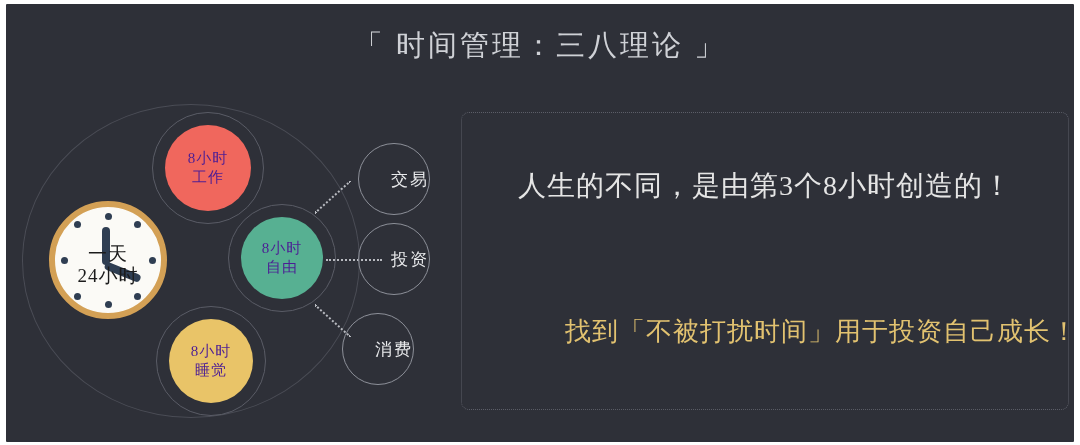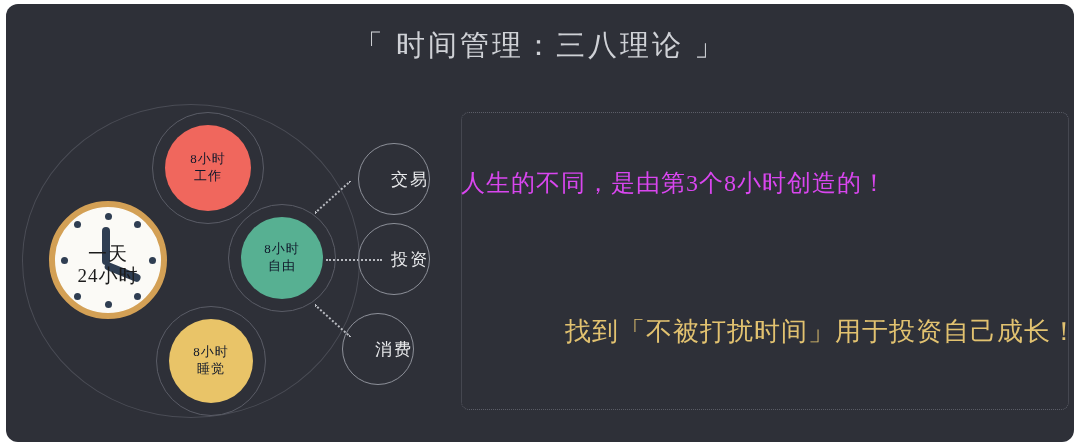--- a/index.html
+++ b/index.html
@@ -20,21 +20,21 @@
     background: #ffffff;
   }
   
   #card {
     position: absolute;
     left: 6px;
     top: 4px;
     width: 1068px;
     height: 438px;
     background: #2e3038;
-    border-radius: 12px;
+    border-radius: 1px;
     overflow: hidden;
   }
   
   #title {
     position: absolute;
     left: 0;
     top: 22px;
     width: 1068px;
     text-align: center;
     color: #cfd1d6;
@@ -68,22 +68,22 @@
     border-radius: 50%;
     box-sizing: border-box;
   }
   .bubble {
     position: absolute;
     border-radius: 50%;
     display: flex;
     flex-direction: column;
     align-items: center;
     justify-content: center;
-    color: #0f172a;
-    font-size: 13px;
+    color: #4c1d95;
+    font-size: 15px;
     line-height: 1.28;
     letter-spacing: 1px;
     font-family: "Liberation Serif", "DejaVu Serif", serif;
     text-align: center;
   }
   
   #halo-work { left: 146px; top: 108px; width: 112px; height: 112px; }
   #bubble-work {
     left: 159px; top: 121px; width: 86px; height: 86px;
     background: #f0675d;
@@ -172,22 +172,23 @@
     height: 298px;
     border: 1px dotted #5c5e68;
     border-radius: 8px;
     box-sizing: border-box;
   }
   #headline {
     position: absolute;
     left: 455px;
     top: 163px;
     width: 608px;
-    color: #d946ef;
-    font-size: 24px;
+    text-align: center;
+    color: #e5e5e5;
+    font-size: 28px;
     letter-spacing: 1px;
     font-family: "Liberation Serif", "DejaVu Serif", serif;
     white-space: nowrap;
   }
   #body-l1, #body-l2 {
     position: absolute;
     color: #e2c270;
     font-size: 26px;
     letter-spacing: 1px;
     font-family: "Liberation Serif", "DejaVu Serif", serif;

